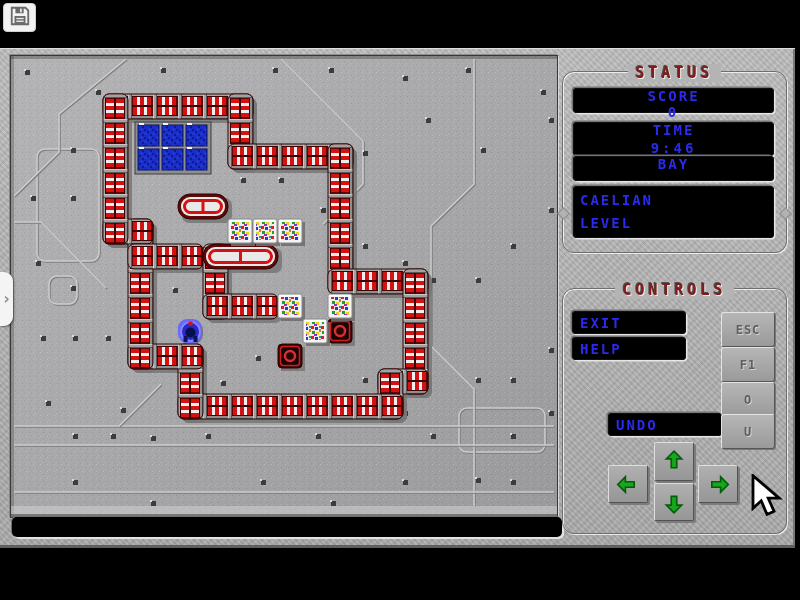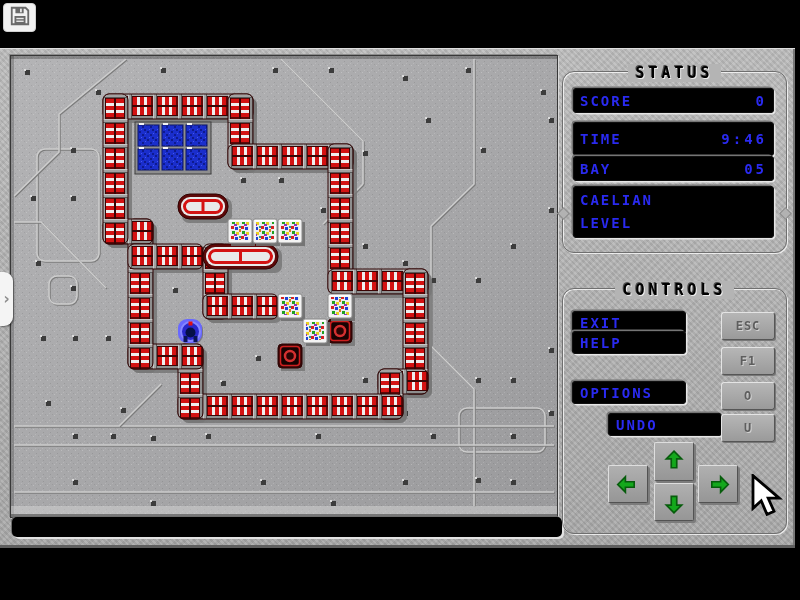--- a/index.html
+++ b/index.html
@@ -23,36 +23,36 @@
   #message-bar{position:absolute;left:12px;top:469px;width:534px;height:20px;background:#000;
          border-radius:5px;color:#2a2af0;font-weight:bold;font-size:13px;line-height:20px;
          padding:0 8px;box-shadow:-1px -1px 0 #6e6e6e, 2px 2px 0 #e2e2e2;}
   
   .panel{position:absolute;border:1px solid #6f6f6f;border-radius:12px;
          box-shadow:inset 1px 1px 0 rgba(255,255,255,.75), 1px 1px 0 rgba(255,255,255,.75);}
   #status-panel{left:562px;top:23px;width:223px;height:180px;}
   #controls-panel{left:562px;top:240px;width:223px;height:244px;}
   .panel-title{position:absolute;top:-9px;left:0;right:0;text-align:center;pointer-events:none;}
   .panel-title span{display:inline-block;background:#b4b4b4;padding:0 7px;font-weight:bold;
-         font-size:15px;letter-spacing:4px;color:#000000;
+         font-size:15px;letter-spacing:4px;color:#7f1d1d;
          text-shadow:-1px -1px 0 #4e4e4e, 1px 1px 0 #ececec;}
   .lcd{position:absolute;left:10px;width:201px;background:#000;border-radius:4px;
        color:#2a2af0;font-weight:bold;font-size:14px;letter-spacing:2px;
        box-shadow:-1.5px -1.5px 0 #757575, 1.5px 1.5px 0 #e6e6e6, inset 0 0 0 1px #101010;
-       display:flex;justify-content:space-between;align-items:center;padding:0 7px;box-sizing:border-box;}
+       display:flex;justify-content:space-between;align-items:center;padding:0 7px;box-sizing:border-box;flex-direction:column;}
   .lcd .val{letter-spacing:3px;}
   #lcd-level{display:block;padding-top:3px;line-height:23px;}
   .notch{position:absolute;width:7px;height:7px;background:#b2b2b2;border:1px solid #8a8a8a;
          transform:rotate(45deg);}
   
   .ctl-btn{position:absolute;left:9px;width:114px;height:23px;background:#000;border:none;
        border-radius:4px;color:#2a2af0;font-family:inherit;font-weight:bold;font-size:14px;
        letter-spacing:2px;text-align:left;padding:0 0 0 8px;cursor:pointer;
        box-shadow:-1.5px -1.5px 0 #757575, 1.5px 1.5px 0 #e6e6e6, inset 0 0 0 1px #101010;}
-  .key-btn{position:absolute;left:158px;width:54px;height:28px;
+  .key-btn{position:absolute;left:158px;width:54px;height:35px;
        background:linear-gradient(180deg,#b6b6b6,#9a9a9a);
        border:1px solid;border-color:#e4e4e4 #565656 #565656 #e4e4e4;border-radius:3px;
        color:#5e5e5e;font-family:inherit;font-weight:bold;font-size:12px;letter-spacing:1px;
        text-shadow:1px 1px 0 #d2d2d2;cursor:pointer;padding:0;box-shadow:1px 1px 0 #787878;}
   .arrow-btn{position:absolute;width:40px;height:39px;
        background:linear-gradient(180deg,#b0b0b0,#969696);
        border:1px solid;border-color:#dedede #525252 #525252 #dedede;border-radius:2px;
        display:flex;align-items:center;justify-content:center;cursor:pointer;padding:0;
        box-shadow:2px 2px 0 #7c7c7c;}
   
@@ -420,23 +420,22 @@
       <div class="notch" style="left:-4px;top:137px;"></div>
       <div class="notch" style="right:-4px;top:137px;"></div>
     </div>
 
     <div class="panel" id="controls-panel">
       <div class="panel-title">
         <span>CONTROLS</span>
       </div>
       <button class="ctl-btn" style="top:22px;">EXIT</button>
       <button class="key-btn" style="top:23px;">ESC</button>
-      <button class="ctl-btn" style="top:42px;">HELP</button>
+      <button class="ctl-btn" style="top:48px;">HELP</button>
       <button class="key-btn" style="top:58px;">F1</button>
-      <button class="ctl-btn" style="top:92px;">OPTIONS</button>
       <button class="key-btn" style="top:93px;">O</button>
       <button class="ctl-btn" style="top:124px;margin-left:36px;">UNDO</button>
       <button class="key-btn" style="top:125px;">U</button>
 
       <button class="arrow-btn" style="left:91px;top:153px;">
         <span>
           <svg width="22" height="22" viewBox="0 0 20 20">
               <polygon points="10,2 17,9 12.5,9 12.5,17 7.5,17 7.5,9 3,9" fill="#14a81c" stroke="#075c0c" stroke-width="1.5"></polygon>
             </svg>
         </span>

